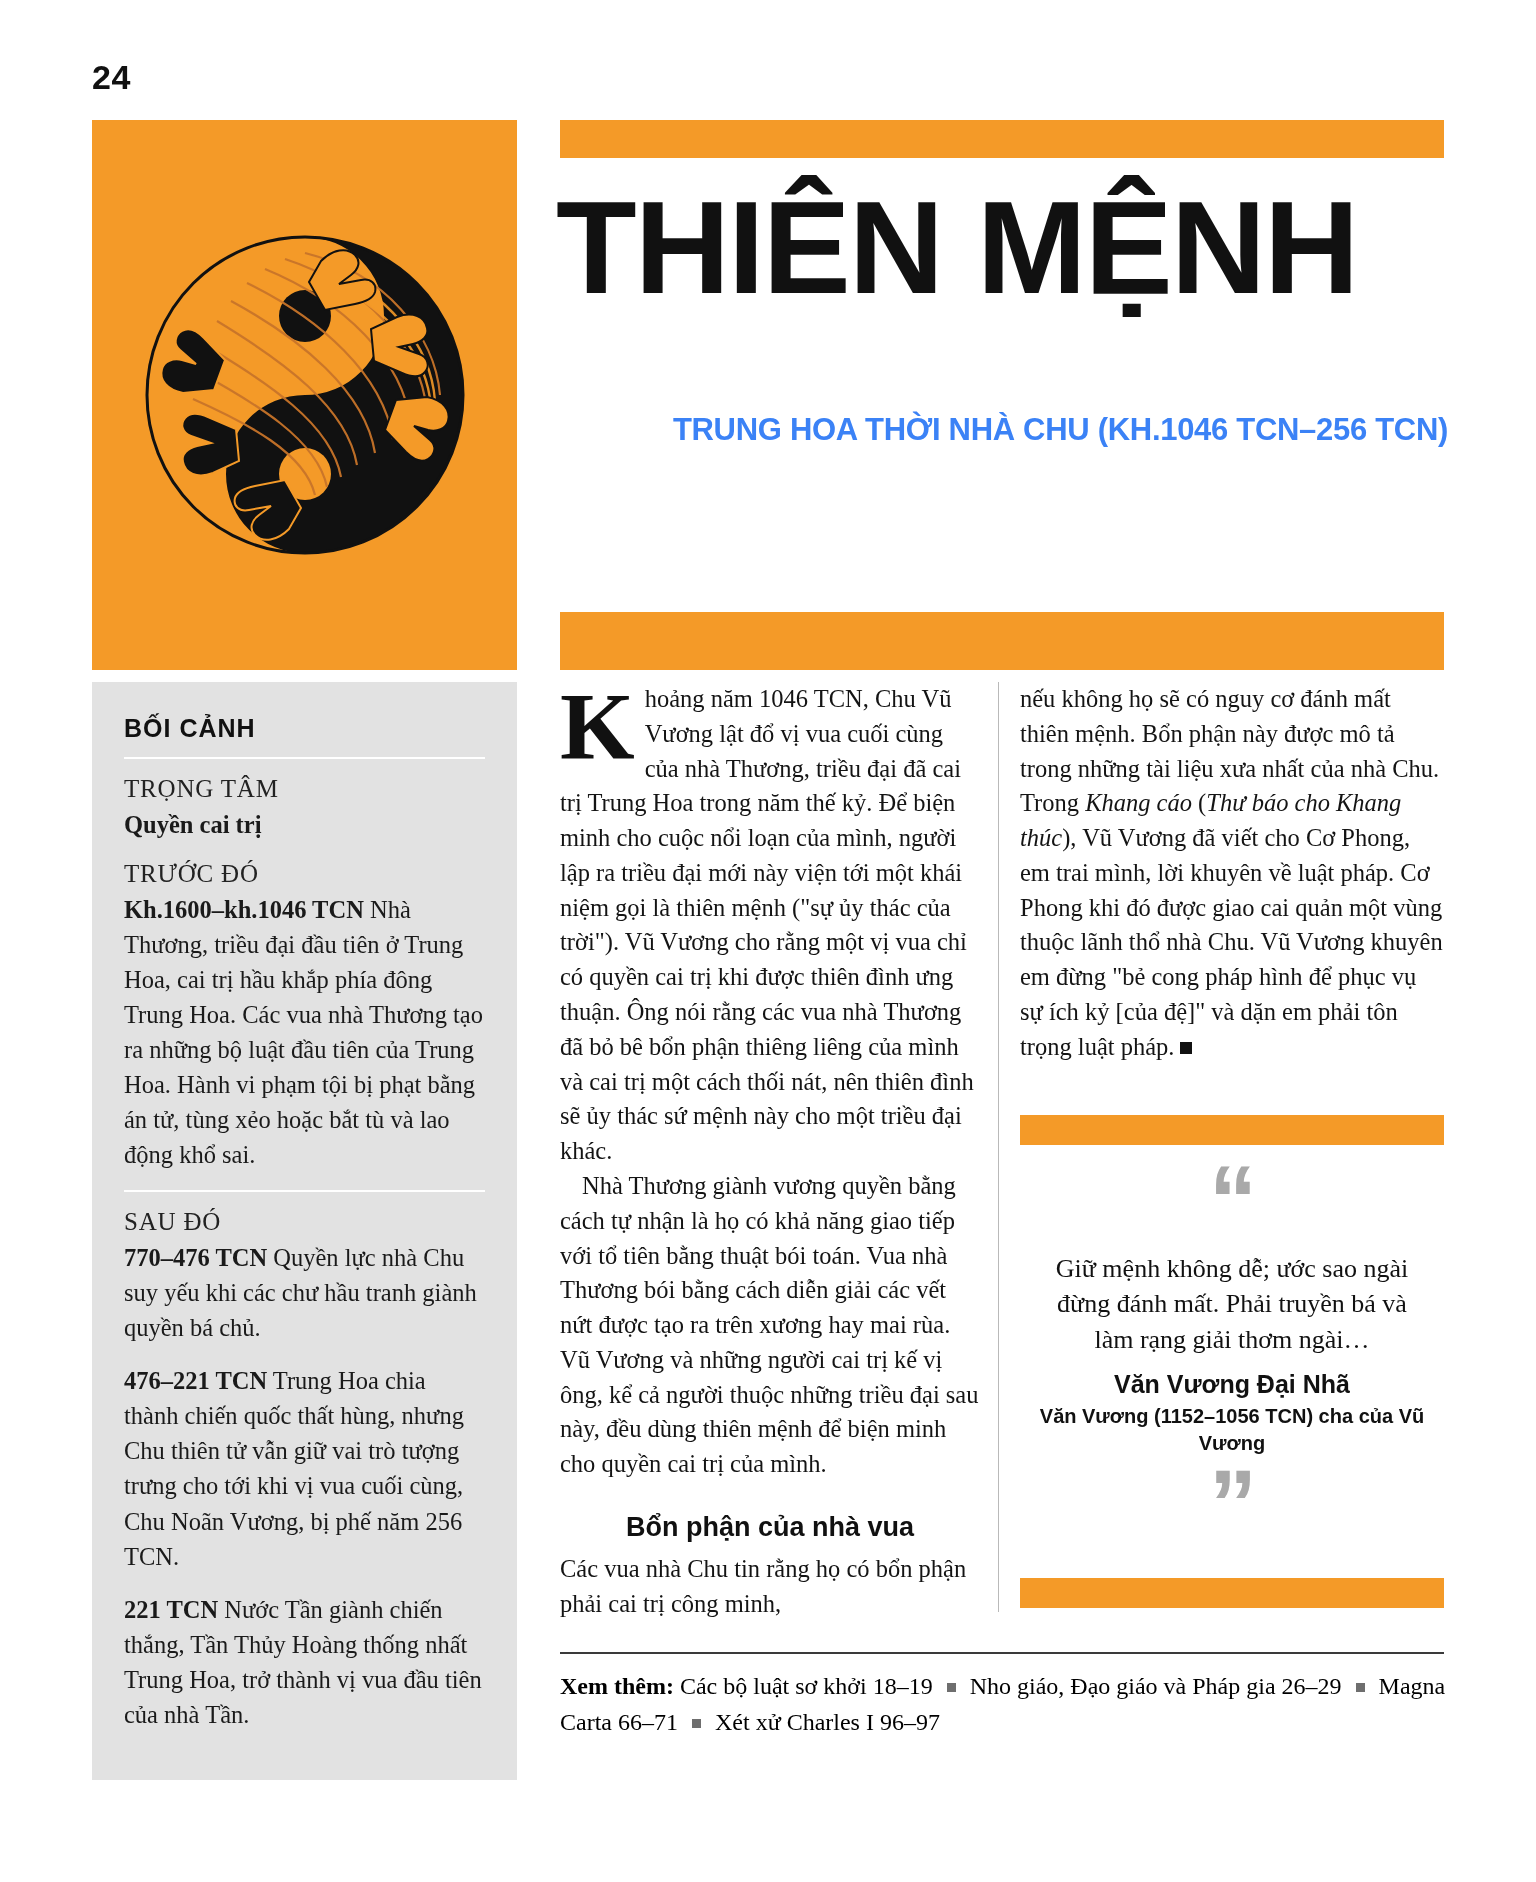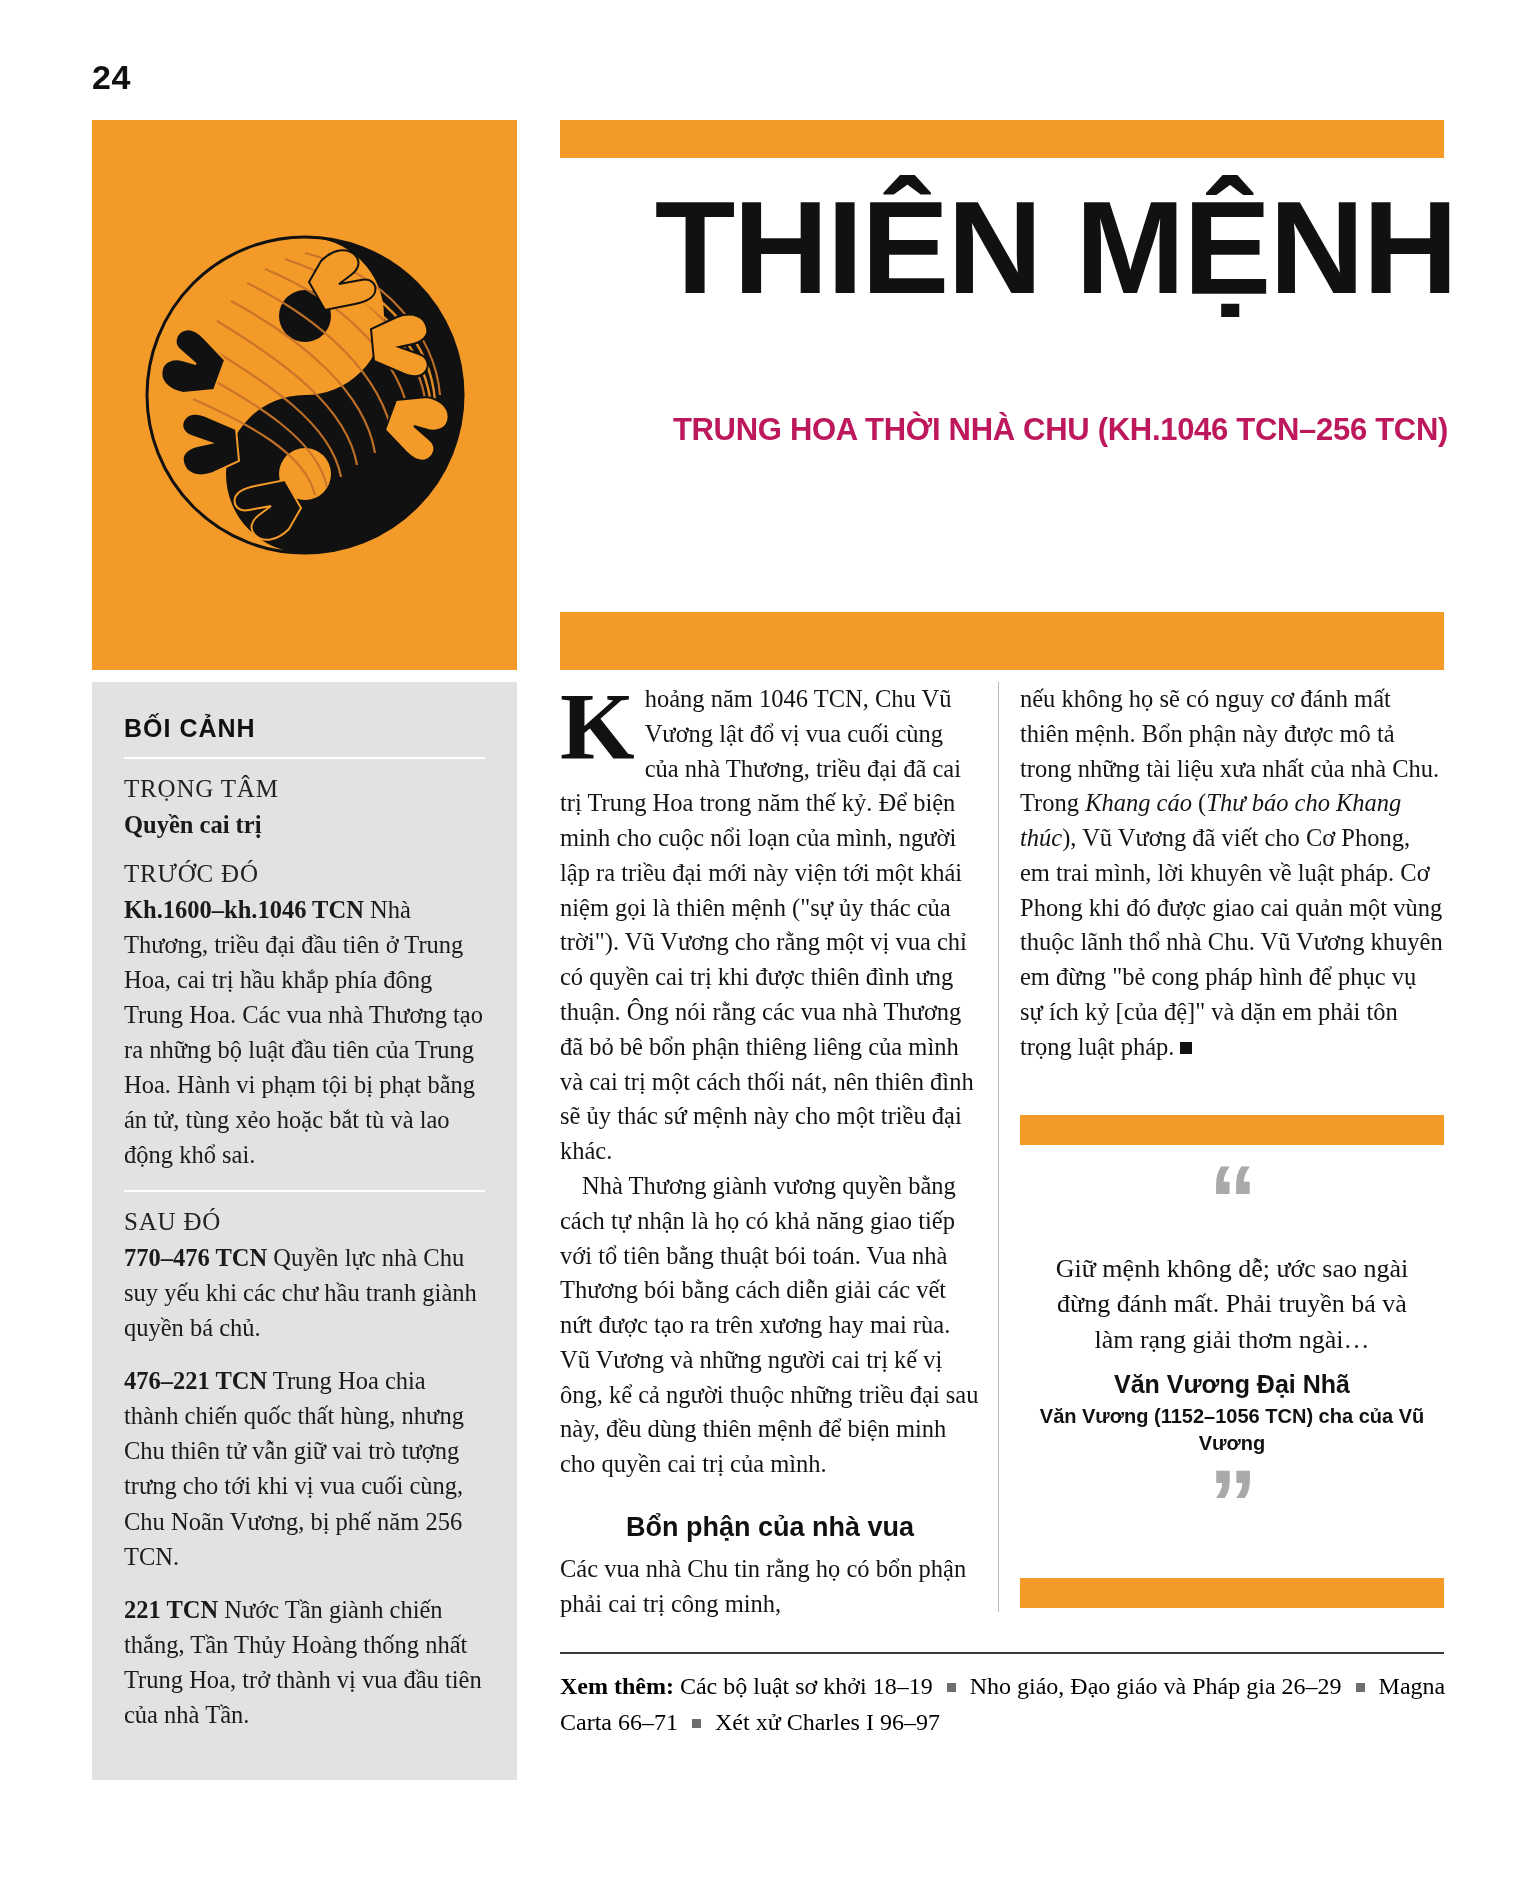--- a/index.html
+++ b/index.html
@@ -71,35 +71,35 @@
   .title {
     position: absolute;
     left: 556px;
     top: 182px;
     width: 900px;
     font-family: "Liberation Sans", sans-serif;
     font-weight: bold;
     font-size: 132px;
     line-height: 1.0;
     letter-spacing: -2px;
-    text-align: right;
+    text-align: left;
     color: #111;
     white-space: nowrap;
   }
   .subtitle {
     position: absolute;
     left: 560px;
     top: 412px;
     width: 888px;
     font-family: "Liberation Sans", sans-serif;
     font-weight: bold;
     font-size: 31px;
     letter-spacing: -0.3px;
     text-align: right;
-    color: #be185d;
+    color: #3b82f6;
     white-space: nowrap;
   }
 
   
   .sidebar {
     position: absolute;
     left: 92px;
     top: 682px;
     width: 425px;
     height: 1098px;

